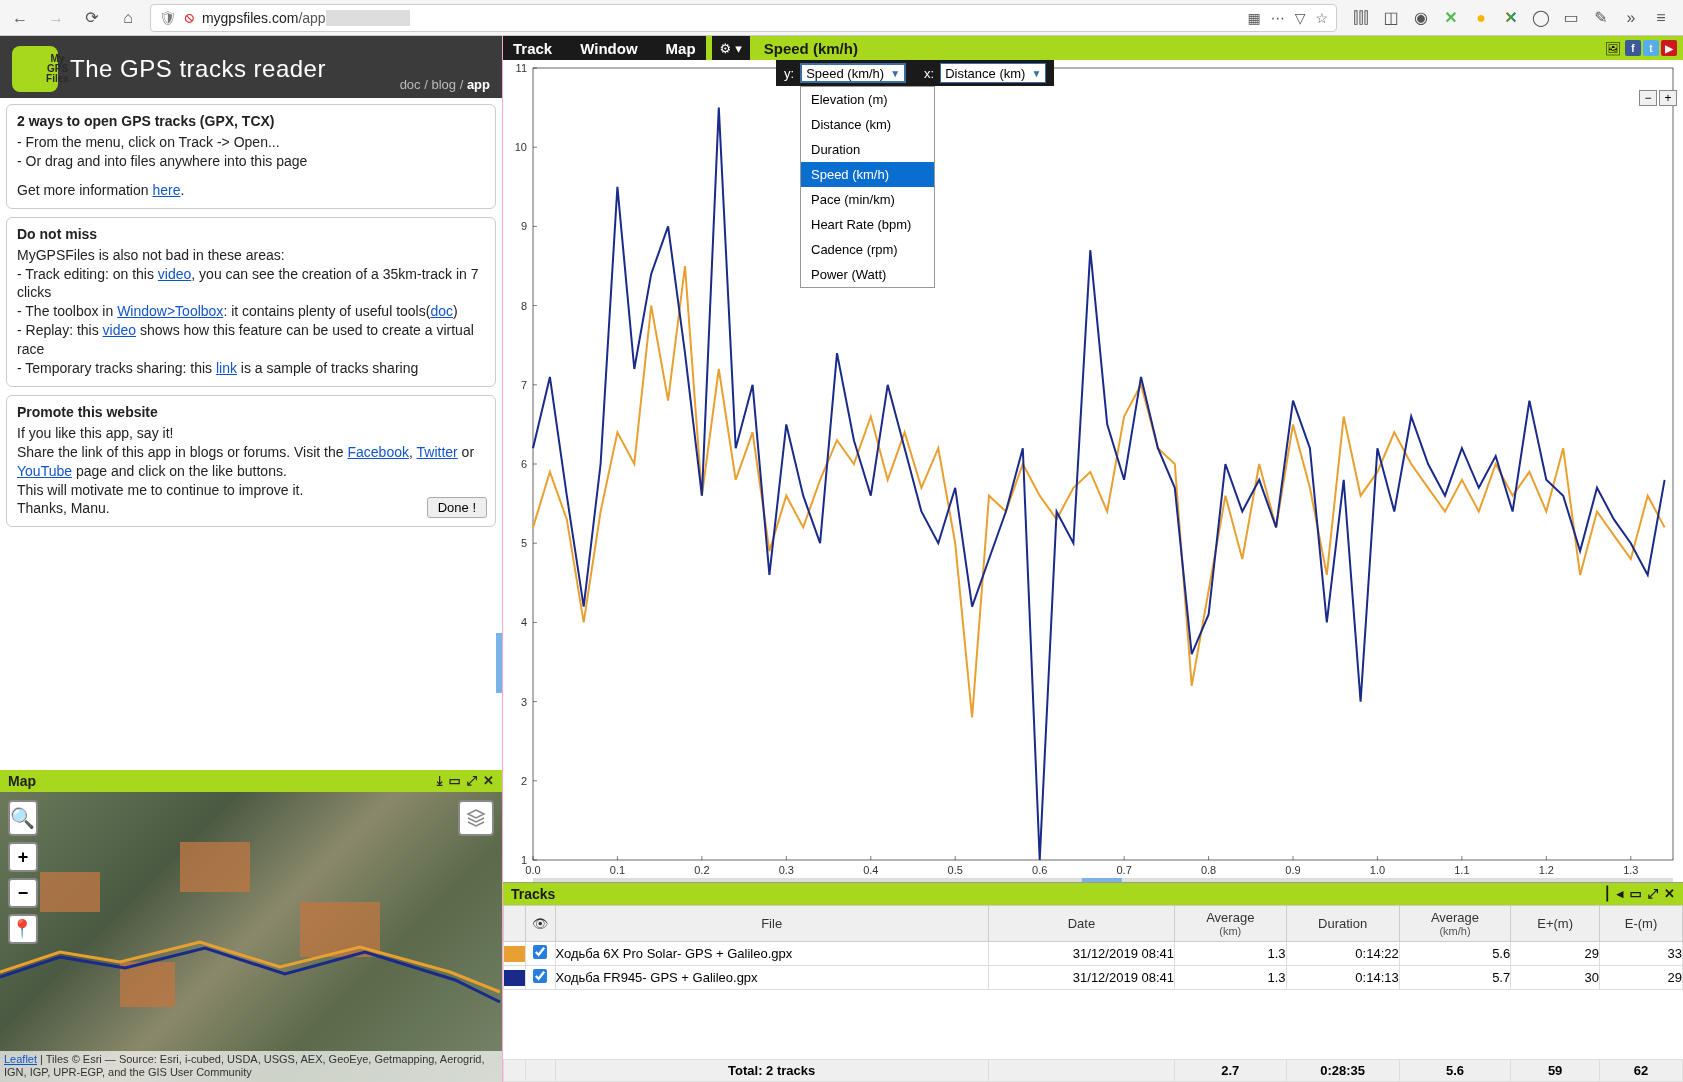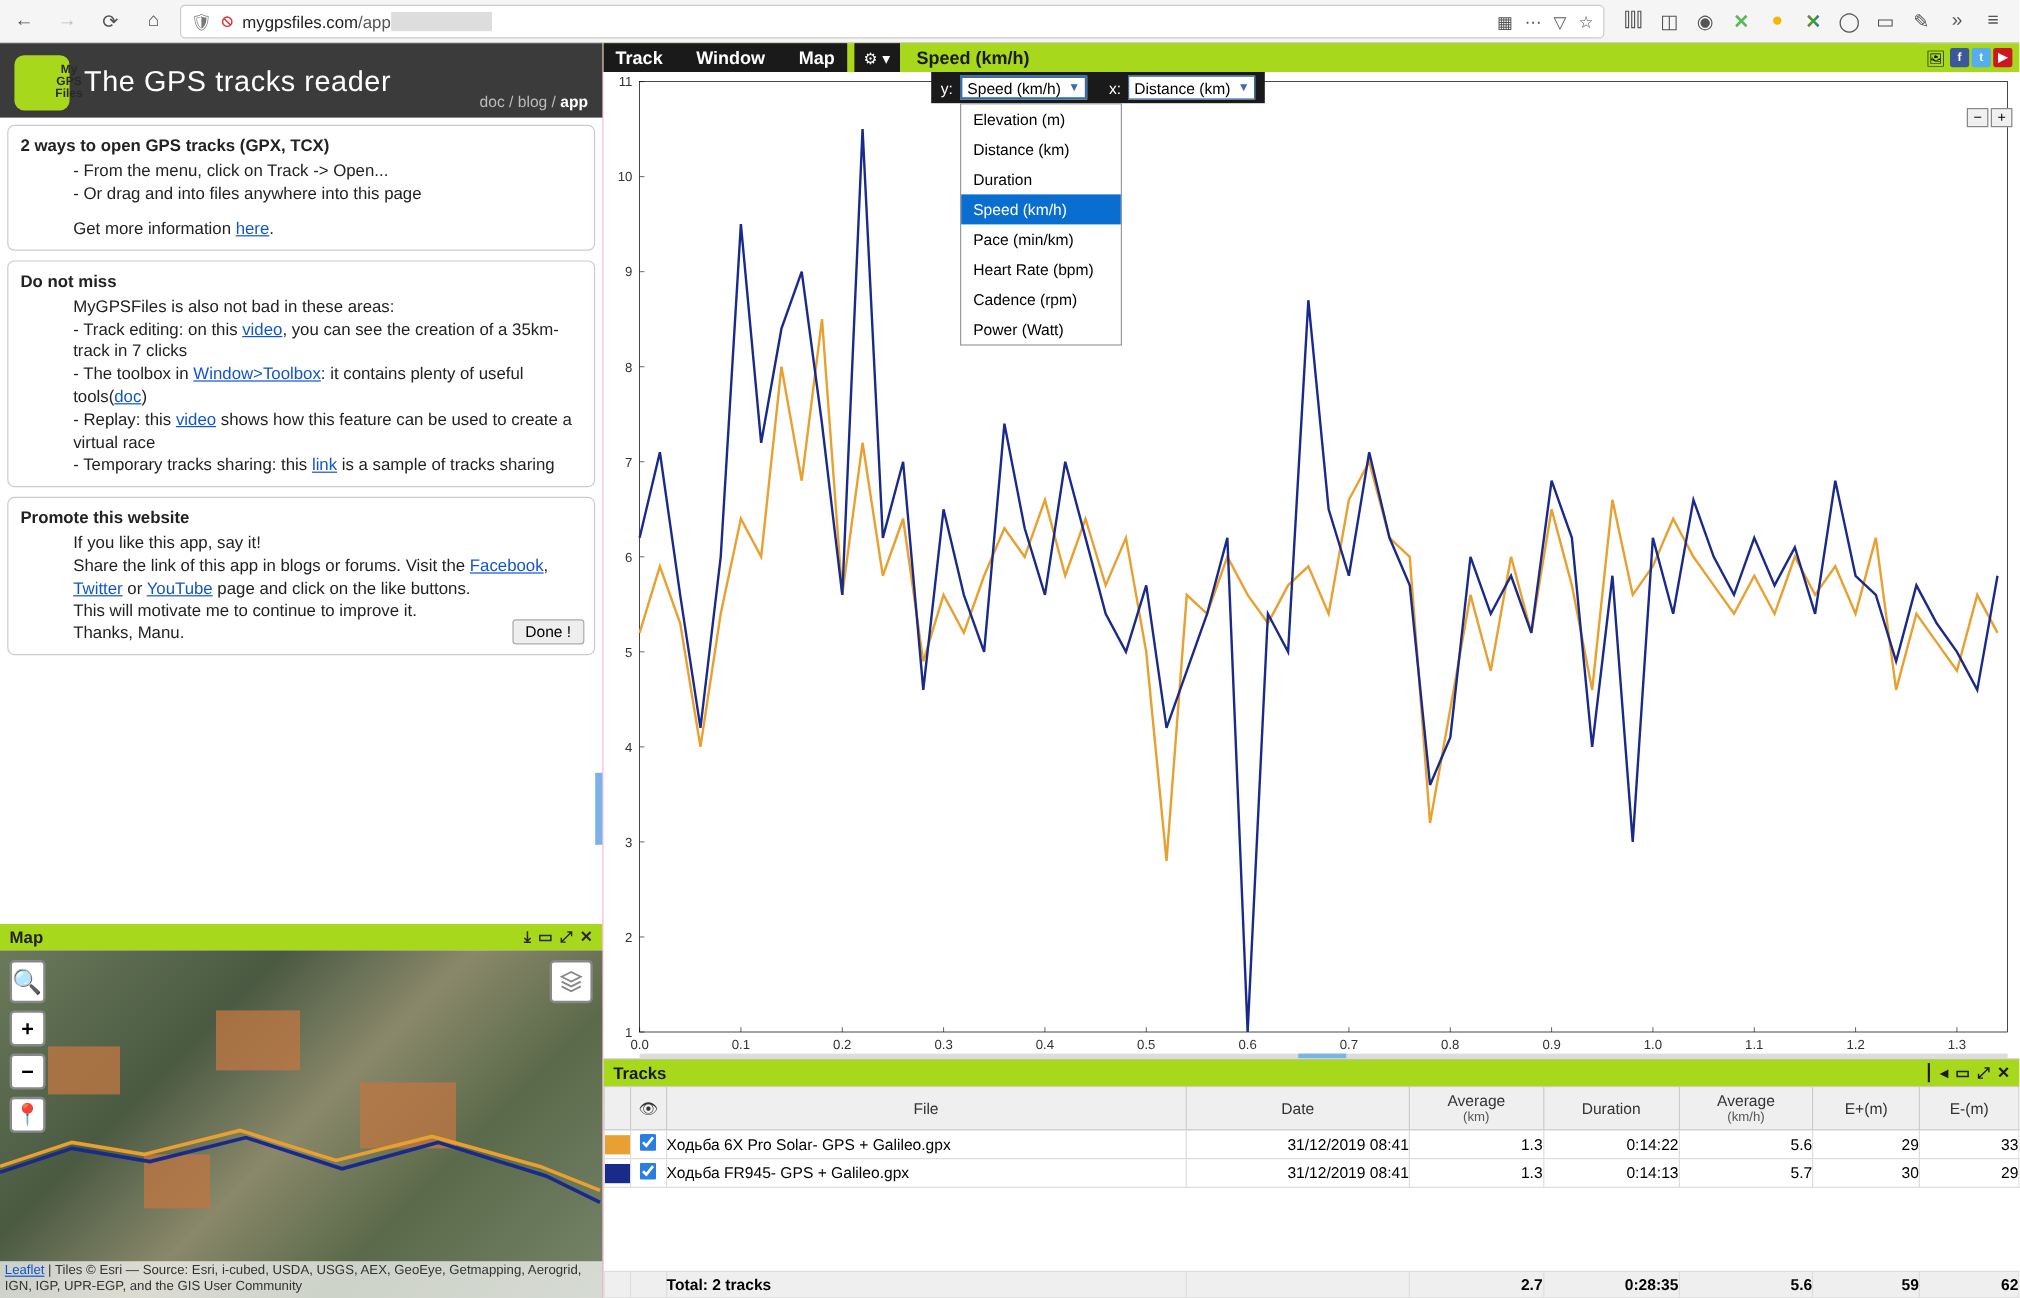--- a/index.html
+++ b/index.html
@@ -21,21 +21,21 @@
 .left { width: 502px; display: flex; flex-direction: column; background: #fff; }
 .header { background: #3b3b3b; color: #fff; padding: 10px 12px 6px 12px; display: flex; align-items: center; gap: 12px; position: relative; }
 .logo { width: 46px; height: 46px; background: #a7d81c; border-radius: 8px; display: flex; flex-direction: column; align-items: center; justify-content: center; font-size: 10px; font-weight: bold; color: #2a2a2a; line-height: 1; }
 .logo span { display: block; padding-left: 45px; }
 .header h1 { font-size: 24px; font-weight: normal; letter-spacing: .5px; }
 .header-links { position: absolute; right: 12px; bottom: 6px; font-size: 13px; color: #bbb; }
 .header-links .active { color: #fff; font-weight: bold; }
 .panels { padding: 6px; font-size: 14px; color: #222; }
 .panel { border: 1px solid #ccc; border-radius: 6px; padding: 8px 10px; margin-bottom: 8px; background: #fff; position: relative; }
 .panel h3 { font-size: 14px; font-weight: bold; margin-bottom: 4px; }
-.panel p, .panel li { font-size: 14px; line-height: 1.35; margin-left: 44px; }
+.panel p, .panel li { font-size: 14px; line-height: 1.35; }
 .panel a { color: #1155cc; text-decoration: underline; }
 .done-btn { position: absolute; right: 8px; bottom: 8px; padding: 2px 10px; border: 1px solid #aaa; background: #eee; border-radius: 3px; font-size: 13px; cursor: pointer; }
 .left-spacer { flex: 1; position: relative; }
 .left-spacer::after { content:""; position:absolute; right:0; top:40%; width:6px; height:60px; background:#7bb3e8; }
 
 .map-section { height: 312px; display: flex; flex-direction: column; }
 .map-titlebar { background: #a7d81c; color: #222; font-weight: bold; font-size: 14px; padding: 3px 8px; display: flex; align-items: center; }
 .map-titlebar .win-ctrl { margin-left: auto; display: flex; gap: 6px; color: #2a2a2a; font-size: 13px; }
 .map-titlebar .win-ctrl span { cursor: pointer; }
 .map-body { flex: 1; position: relative; background: linear-gradient(135deg,#6b7a5a,#4a5a42 30%,#8a886a 50%,#5a6a4a 70%,#77856a); }
@@ -79,21 +79,21 @@
 table.tracks { width: 100%; border-collapse: collapse; font-size: 13px; }
 table.tracks th { background: #efefef; border: 1px solid #ccc; padding: 4px 6px; font-weight: normal; color: #333; }
 table.tracks th .sub { display:block; font-size:11px; color:#555; }
 table.tracks td { border: 1px solid #ddd; padding: 3px 0; }
 table.tracks td.num { text-align: right; }
 table.tracks td.center { text-align: center; }
 .color-cell { width: 22px; }
 .color-chip { width: 100%; height: 16px; }
 .chip-orange { background: #e8a030; }
 .chip-blue { background: #1a2a8a; }
-table.tracks tr.total td { background: #efefef; font-weight: bold; }
+table.tracks tr.total td { background: #efefef; font-weight: bold; text-align: center; }
 .eye-col { width: 24px; text-align:center; }
 input[type=checkbox].vis { accent-color: #2a7de1; width:14px; height:14px; }
 </style>
 </head>
 <body>
 
 <div class="browser-chrome">
   <div class="nav-btn">←</div>
   <div class="nav-btn disabled">→</div>
   <div class="nav-btn">⟳</div>

